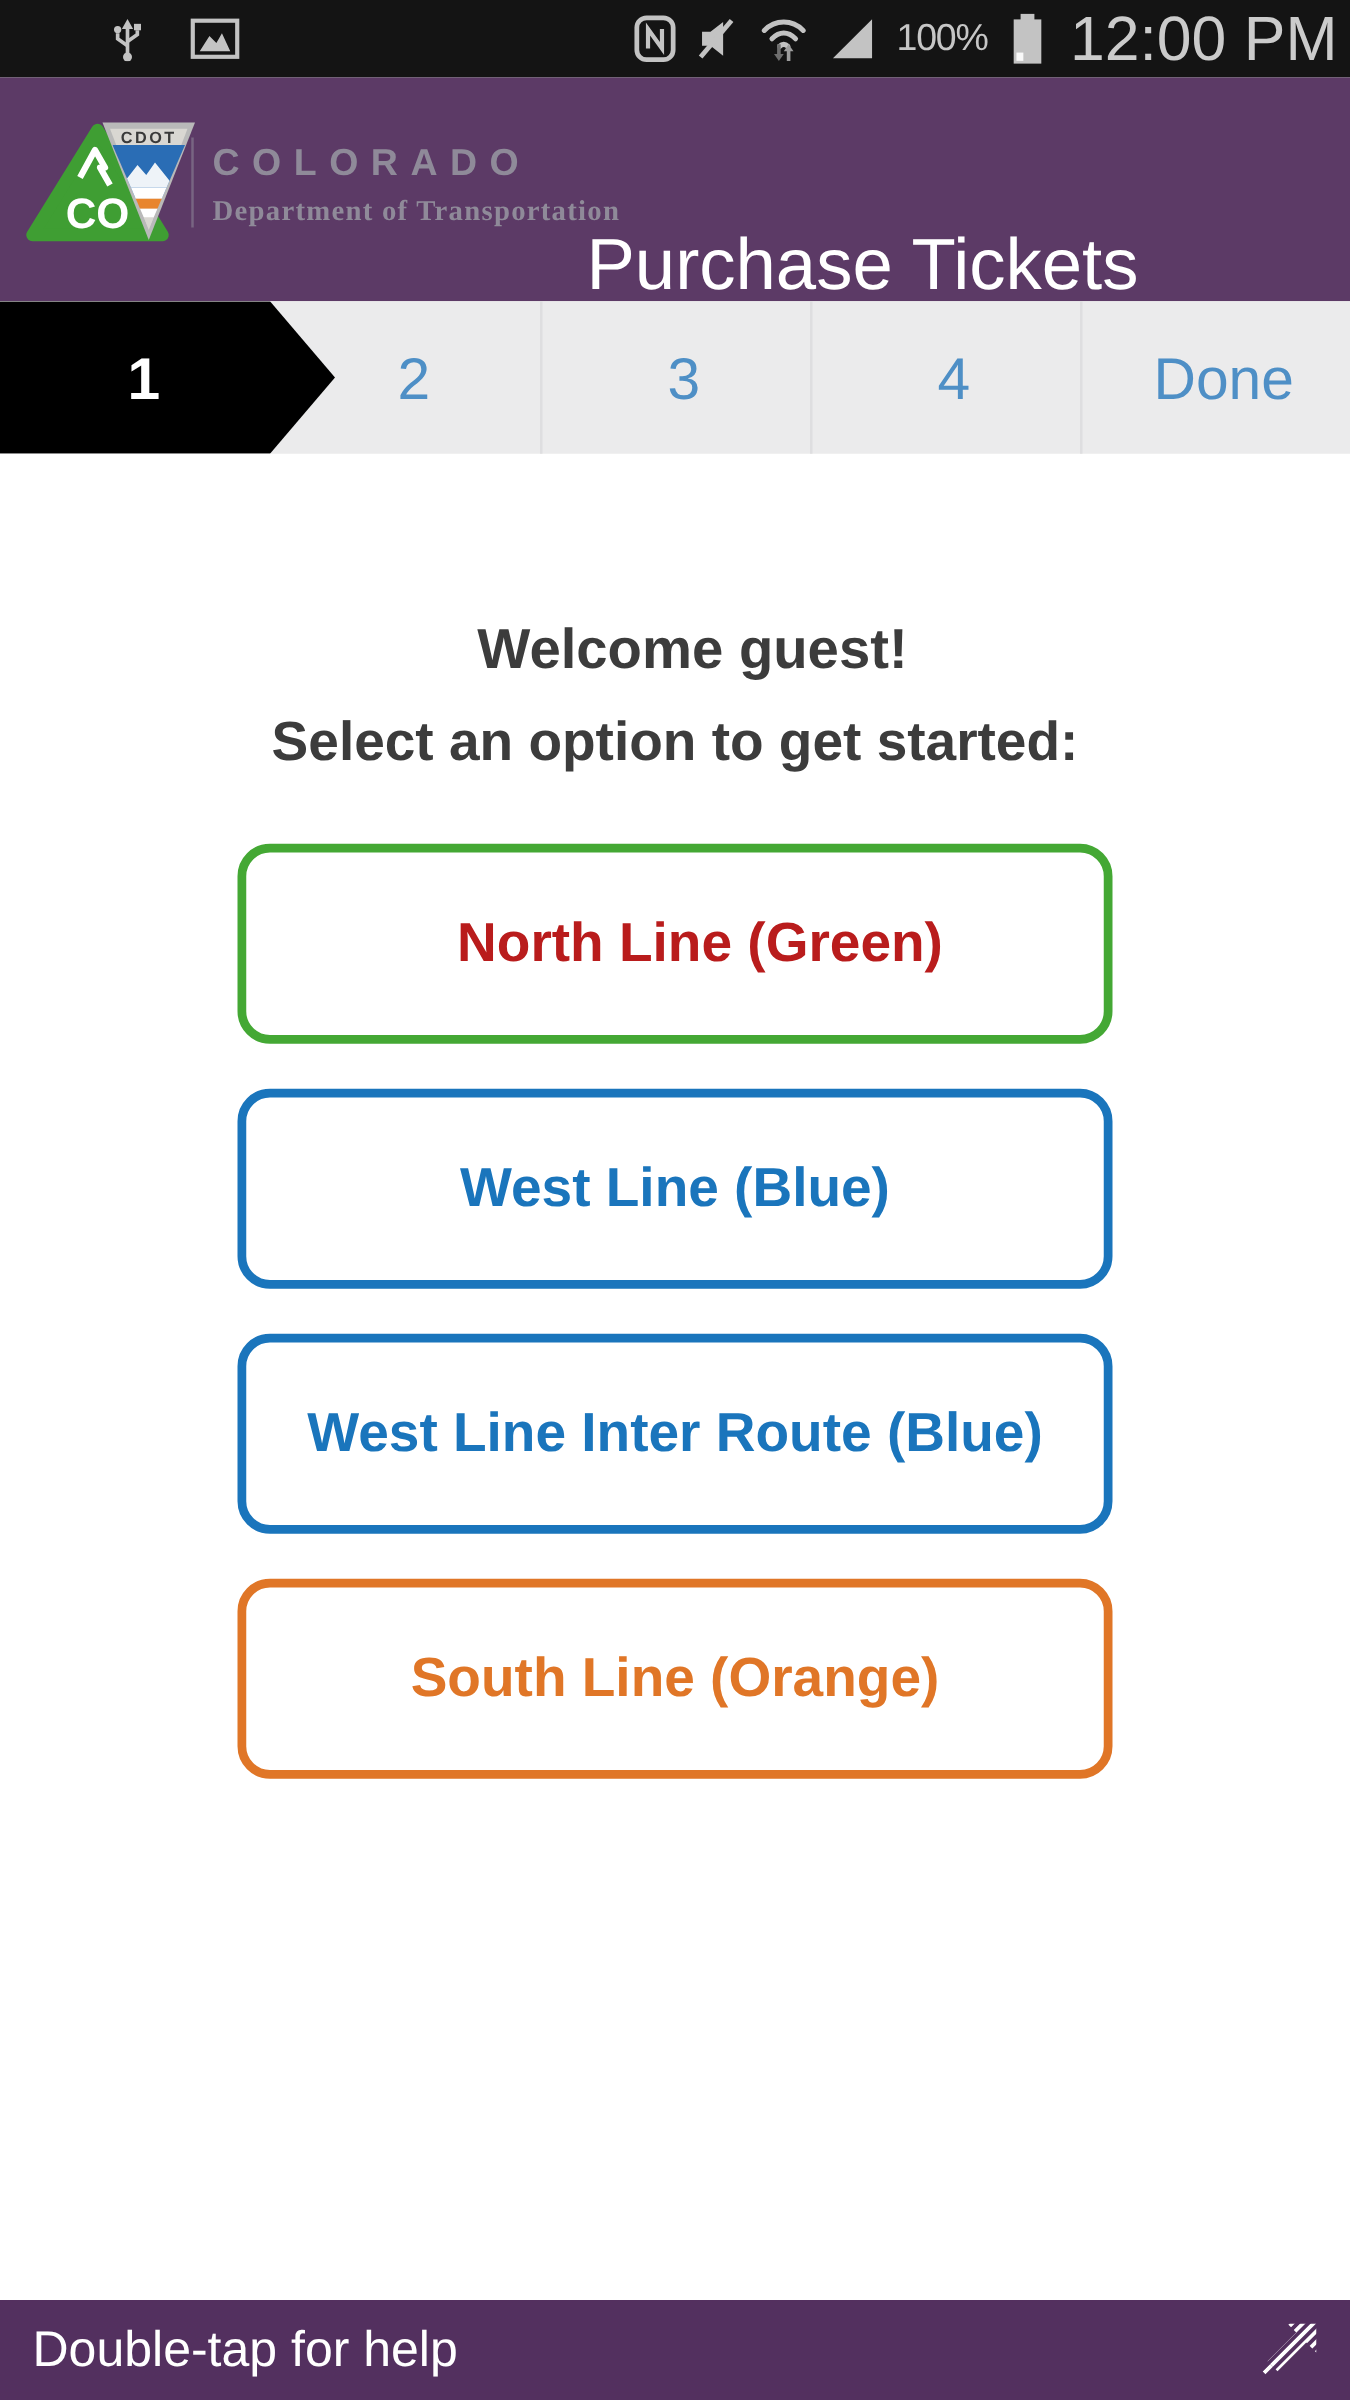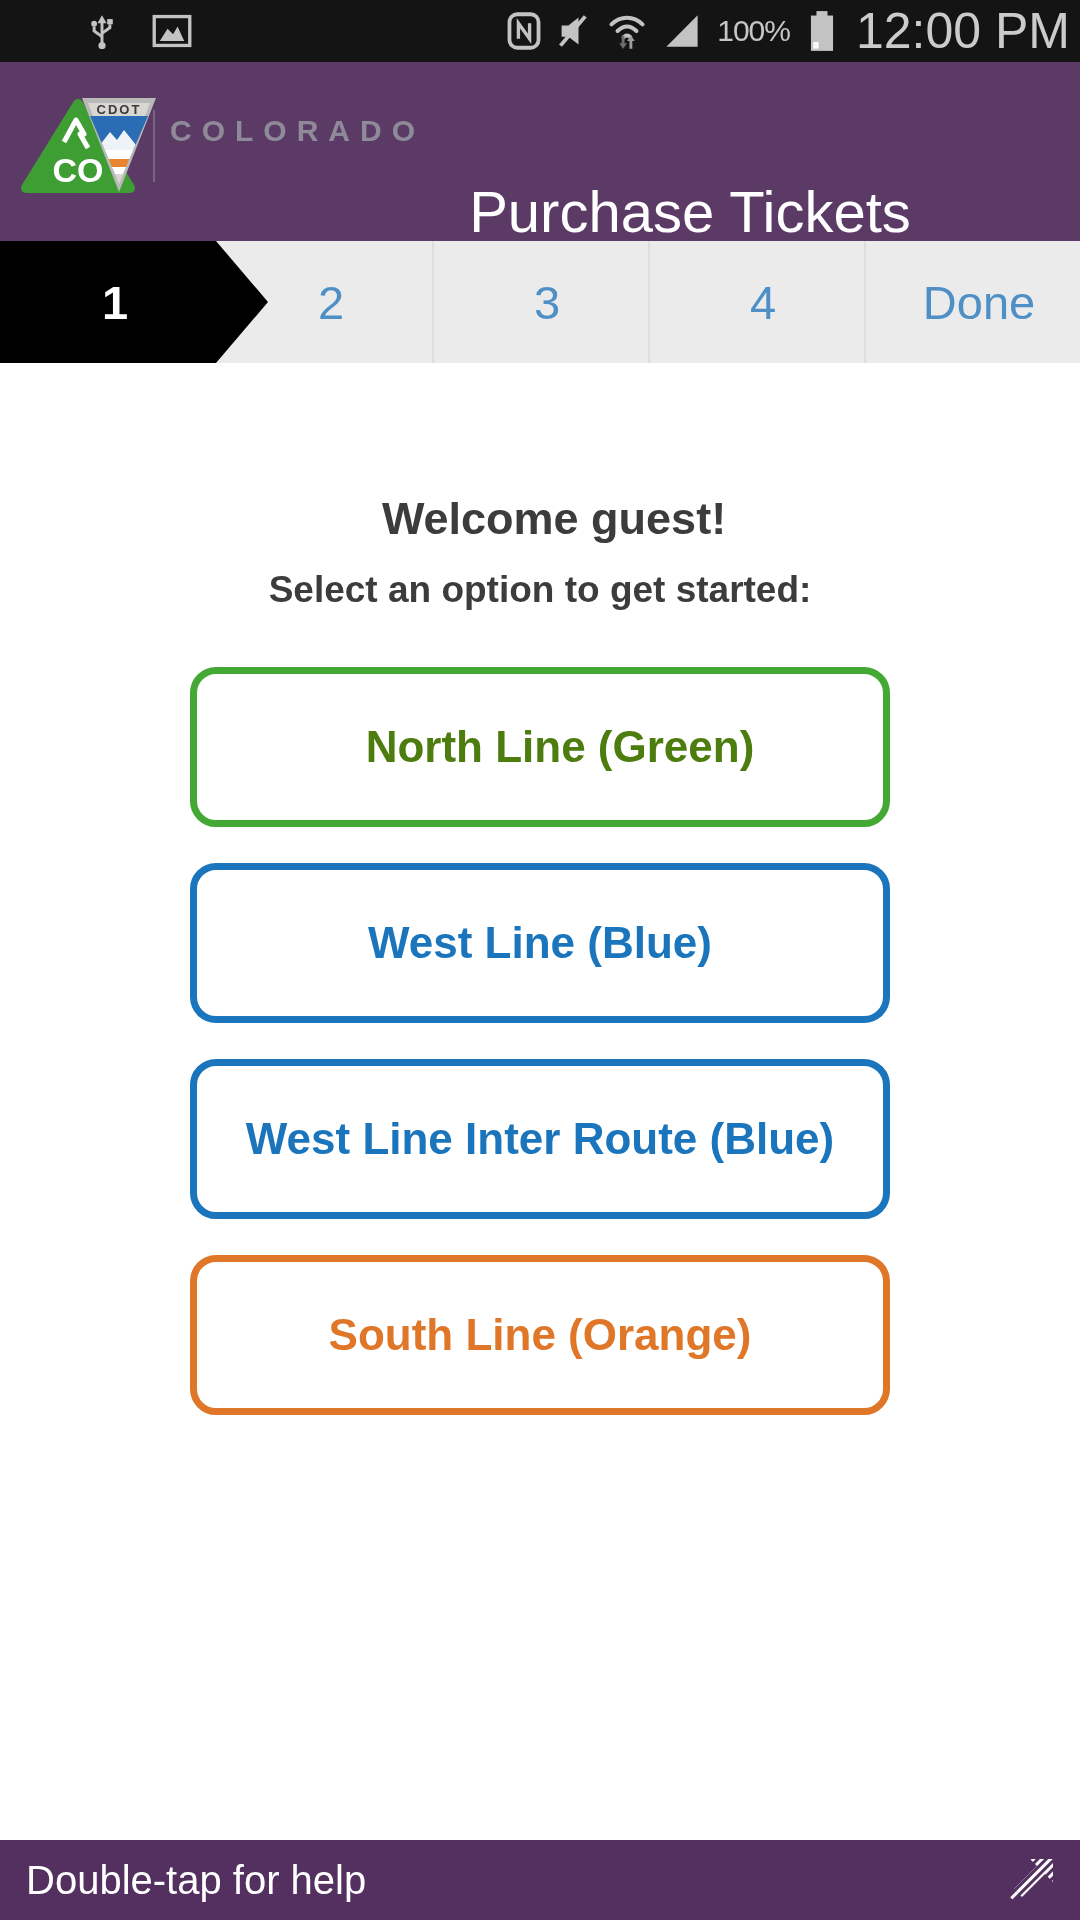--- a/index.html
+++ b/index.html
@@ -42,21 +42,21 @@
   .step-cell {
     position:absolute; top:0; width:216px; height:100%;
     display:flex; align-items:center; justify-content:center;
     font-size:47px; color:#4e8fc6; z-index:2; padding-left:14px;
   }
   .step-cell.active { color:#ffffff; font-weight:bold; }
 
   
   .content { text-align:center; }
   .welcome { margin-top:130px; font-size:45px; font-weight:bold; color:#3c3c3c; letter-spacing:0px;padding-left:28px; }
-  .instruction { margin-top:24px; font-size:37px; font-weight:bold; color:#3c3c3c; }
+  .instruction { margin-top:24px; font-size:44px; font-weight:bold; color:#3c3c3c; }
   .line-btn {
     display:block; margin:36px auto 0 auto; width:700px; height:160px;
     background:#ffffff; border:7px solid #888; border-radius:26px;
     font-family:"Liberation Sans", sans-serif; font-size:44px; font-weight:bold;
     cursor:pointer;
   }
   .line-btn:first-of-type { margin-top:56px; }
 
   
   .footer {
@@ -147,20 +147,21 @@
             <rect x="72" y="77" width="62" height="7" fill="#ffffff"></rect>
             <rect x="72" y="84" width="62" height="10" fill="#d9d7d2"></rect>
           </g>
           <text x="103" y="24" text-anchor="middle" font-family="Liberation Sans, sans-serif" font-size="13" font-weight="bold" letter-spacing="2" fill="#3a3a3a">CDOT</text>
         </g>
       </svg>
     </div>
     <div class="logo-divider"></div>
     <div class="brand">
       <div class="brand-1">COLORADO</div>
+      <div class="brand-2">Department of Transportation</div>
     </div>
     <div class="page-title">Purchase Tickets</div>
   </div>
 
   <div class="steps">
     <div class="step-divider" style="left:432px"></div>
     <div class="step-divider" style="left:648px"></div>
     <div class="step-divider" style="left:864px"></div>
     <div class="step-arrow"></div>
     <div class="step-cell active" style="left:0">
@@ -177,21 +178,21 @@
     </div>
     <div class="step-cell" style="left:864px">
       <span>Done</span>
     </div>
   </div>
 
   <div class="content">
     <div class="welcome">Welcome guest!</div>
     <div class="instruction">Select an option to get started:</div>
 
-    <button class="line-btn" style="border-color: rgb(68, 168, 52); color: #4d7c0f; padding-left: 40px;">
+    <button class="line-btn" style="border-color: rgb(68, 168, 52); color: #b91c1c; padding-left: 40px;">
       <span>North Line (Green)</span>
     </button>
     <button class="line-btn" style="border-color: rgb(26, 117, 188); color: rgb(26, 117, 188);">
       <span>West Line (Blue)</span>
     </button>
     <button class="line-btn" style="border-color: rgb(26, 117, 188); color: rgb(26, 117, 188);">
       <span>West Line Inter Route (Blue)</span>
     </button>
     <button class="line-btn" style="border-color: rgb(224, 118, 39); color: rgb(224, 118, 39);">
       <span>South Line (Orange)</span>

